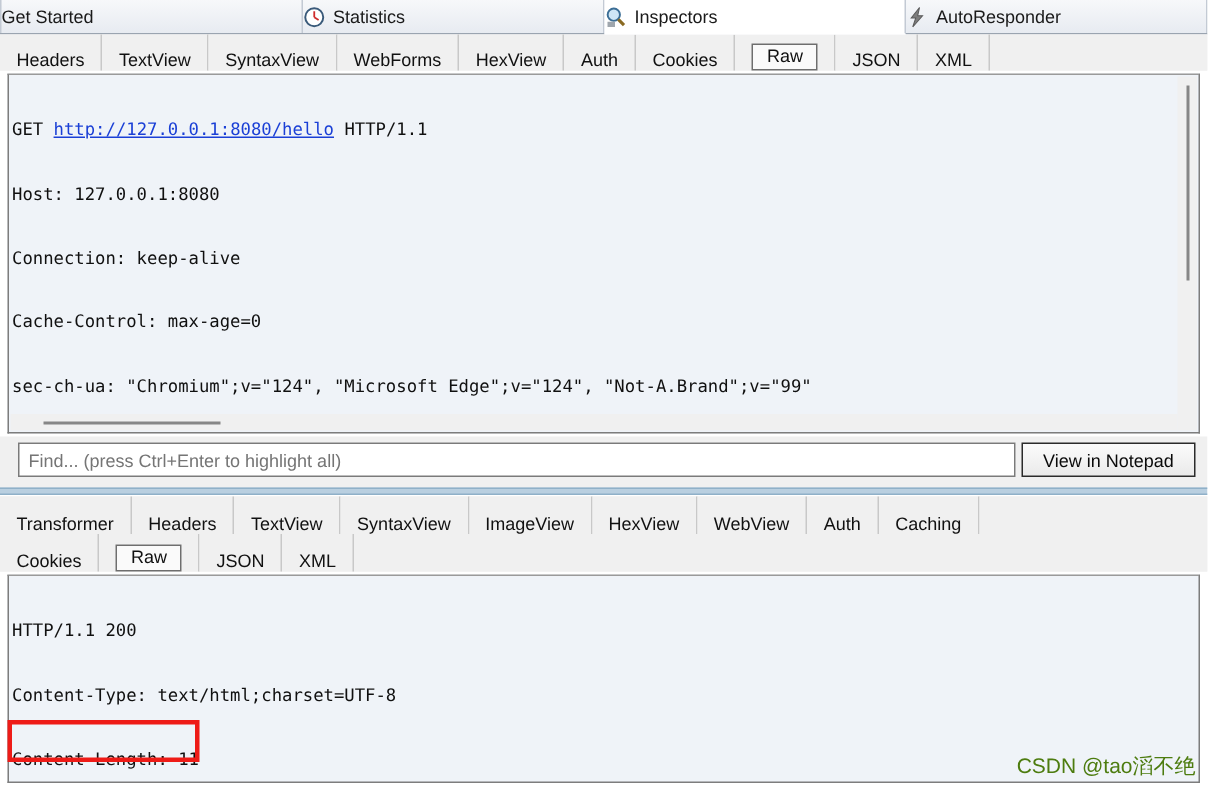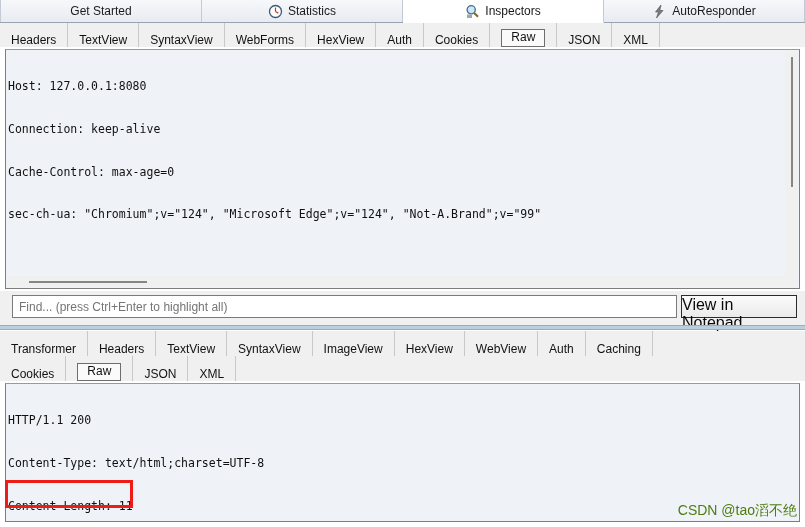--- a/index.html
+++ b/index.html
@@ -24,21 +24,20 @@
     width: 805px; height: 22px;
     background: #eef1f5;
     border-bottom: 1px solid #9aa4b0;
     display: flex;
     align-items: stretch;
   }
   .main-tab {
     flex: 1 1 0;
     display: flex;
     align-items: center;
-    justify-content: center;
     gap: 5px;
     font-size: 12px;
     color: #1a1a1a;
     background: linear-gradient(to bottom, #f7f8fa 0%, #e7ebf1 100%);
     border-right: 1px solid #c3cad4;
     box-sizing: border-box;
     height: 22px;
     position: relative;
     white-space: nowrap;
   }
@@ -163,23 +162,24 @@
     line-height: 21px;
     outline: none;
   }
   #view-notepad-btn {
     position: absolute;
     left: 681px; top: 4px;
     width: 116px; height: 23px;
     box-sizing: border-box;
     border: 1px solid #2b2b2b;
     background: linear-gradient(to bottom, #fbfbfb 0%, #eaeaea 100%);
-    font-size: 16px;
+    font-size: 12px;
     color: #0a0a0a;
     display: flex;
+    align-items: center;
     justify-content: center;
     cursor: default;
   }
 
   
   #splitter {
     position: absolute;
     left: 0; top: 325px;
     width: 805px; height: 5px;
     background: #b9cfe0;
@@ -280,20 +280,21 @@
       <span>JSON</span>
     </div>
   <div class="subtab">
       <span>XML</span>
     </div>
   <div class="subtab" style="flex:1 1 auto; border-right:none;"></div>
 </div>
 
 <div class="textpane-wrap" style="left:5px; top:49px; width:795px; height:240px;">
   <div class="textpane">
+    <span class="ln"><span>GET</span> <span class="urllink">http://127.0.0.1:8080/hello</span> <span>HTTP/1.1</span></span>
     <span class="ln">Host: 127.0.0.1:8080</span>
     <span class="ln">Connection: keep-alive</span>
     <span class="ln">Cache-Control: max-age=0</span>
     <span class="ln">sec-ch-ua: "Chromium";v="124", "Microsoft Edge";v="124", "Not-A.Brand";v="99"</span>
     
     
     
     
     
     

